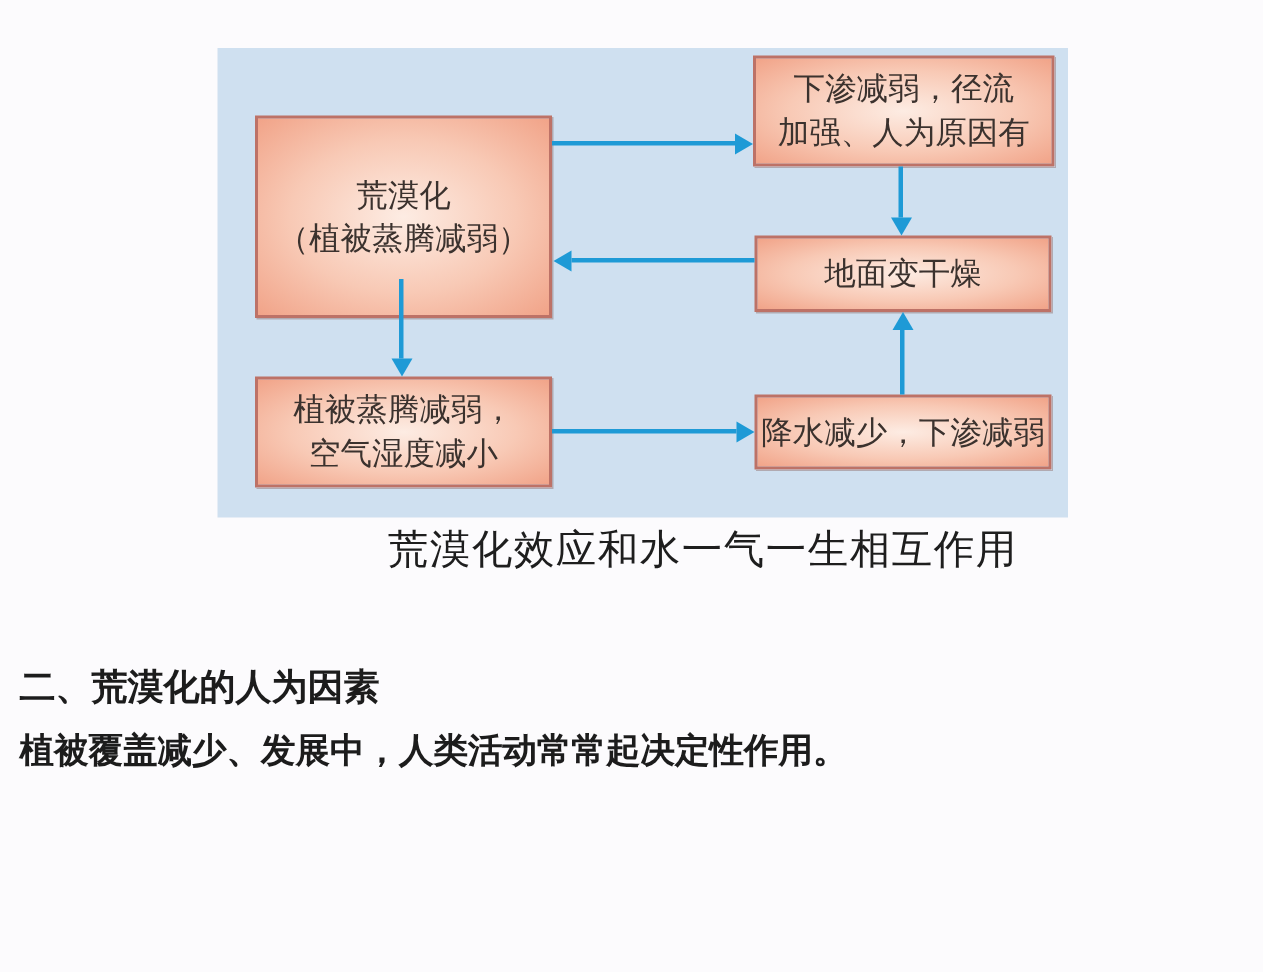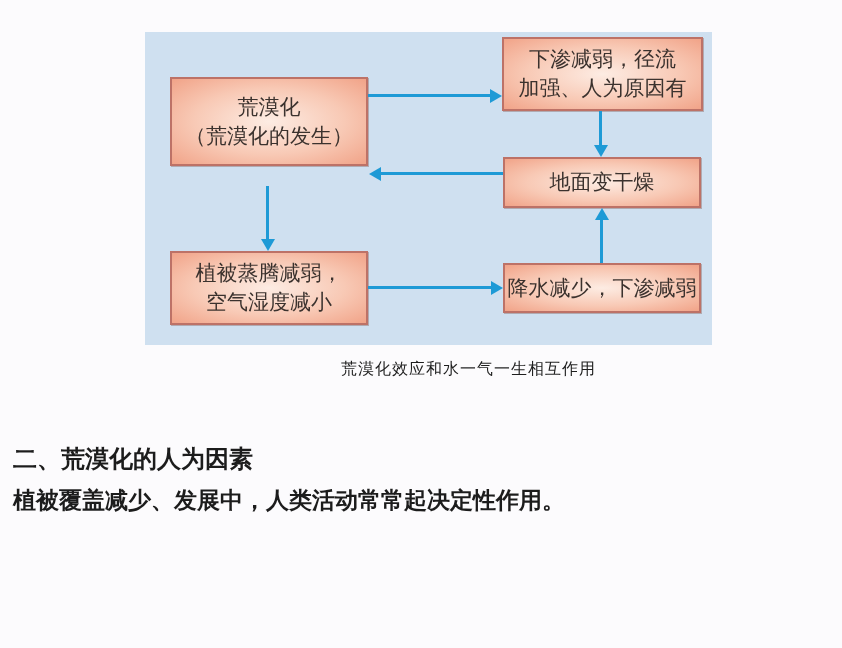--- a/index.html
+++ b/index.html
@@ -39,21 +39,21 @@
     flex-direction: column;
     align-items: center;
     justify-content: center;
     font-family: "DejaVu Serif", "Liberation Serif", serif;
     font-size: 21px;
     line-height: 29px;
     color: var(--box-text, #3b322e);
     text-align: center;
     box-shadow: 1px 1px 0 rgba(120, 70, 60, 0.35);
   }
-  .b1 { left: 25px;  top: 45px;  width: 198px; height: 89px; }
+  .b1 { left: 25px;  top: 45px;  width: 198px; height: 135px; }
   .b2 { left: 357px; top: 5px;   width: 201px; height: 74px;  }
   .b3 { left: 25px;  top: 219px; width: 198px; height: 74px;  }
   .b4 { left: 358px; top: 125px; width: 198px; height: 51px;  }
   .b5 { left: 358px; top: 231px; width: 198px; height: 50px;  }
   .fbox span { display: block; white-space: nowrap; }
 
   
   .arrow { position: absolute; background: var(--arrow, #1e9ad6); }
   .arrow::after { content: ""; position: absolute; width: 0; height: 0; }
   .h { height: 3px; }
@@ -91,22 +91,22 @@
 
   
   .caption {
     position: absolute;
     left: 145px;
     top: 355px;
     width: 567px;
     padding-left: 40px;
     box-sizing: content-box;
     text-align: center;
-    font-family: Liberation Sans, sans-serif;
-    font-size: 16px;
+    font-family: Liberation Mono, monospace;
+    font-size: 27px;
     line-height: 28px;
     color: #1e1e1e;
     letter-spacing: 1px;
     white-space: nowrap;
   }
 
   
   .heading {
     position: absolute;
     left: 13px;
@@ -132,21 +132,21 @@
 </style>
 </head>
 <body>
 
 <div class="page">
 
   <div class="panel">
 
     <div class="fbox b1">
       <span>荒漠化</span>
-      <span>（荒漠化的发生）</span>
+      <span>（植被蒸腾减弱）</span>
     </div>
 
     <div class="fbox b2">
       <span>下渗减弱，径流</span>
       <span>加强、人为原因有</span>
     </div>
 
     <div class="fbox b4">
       <span>地面变干燥</span>
     </div>

